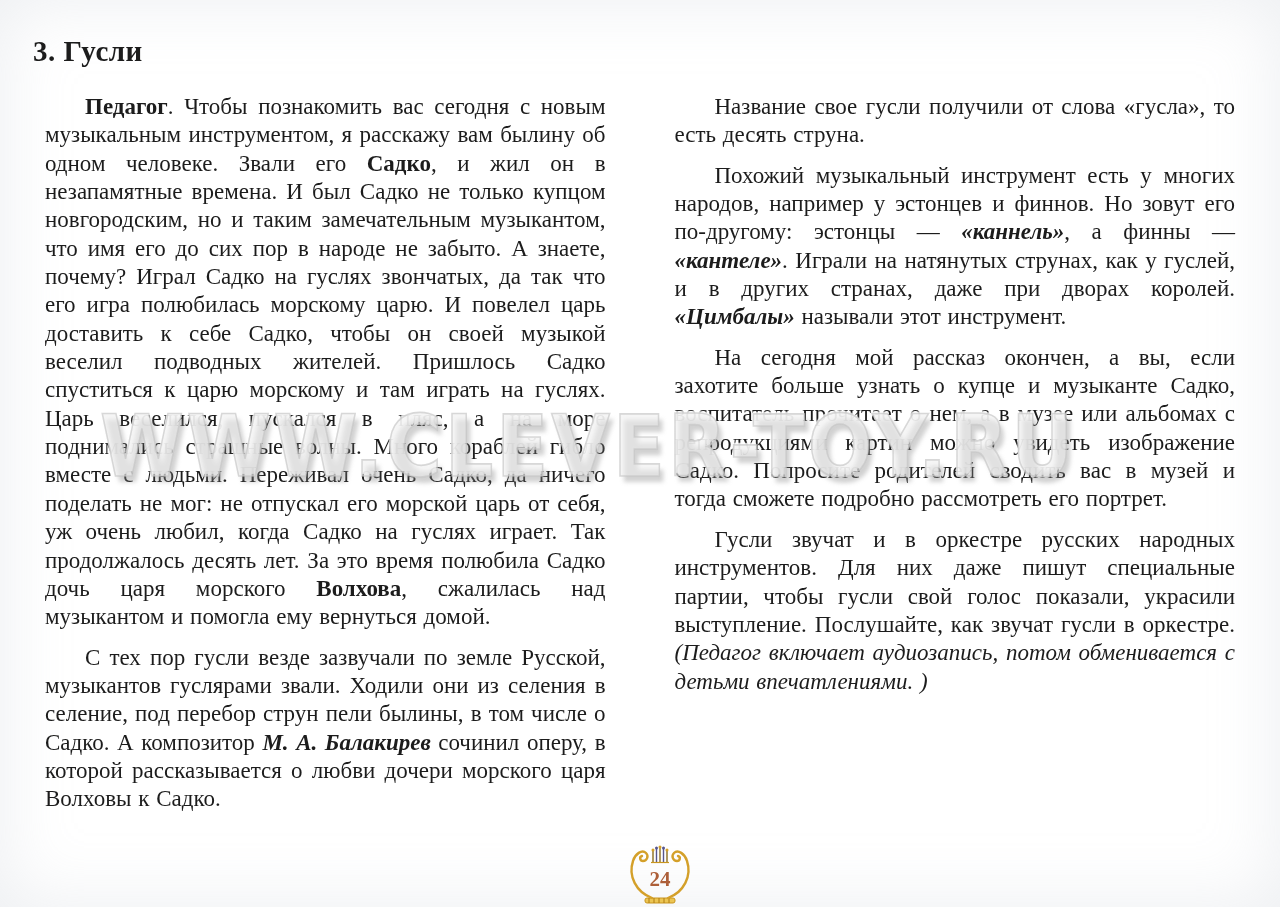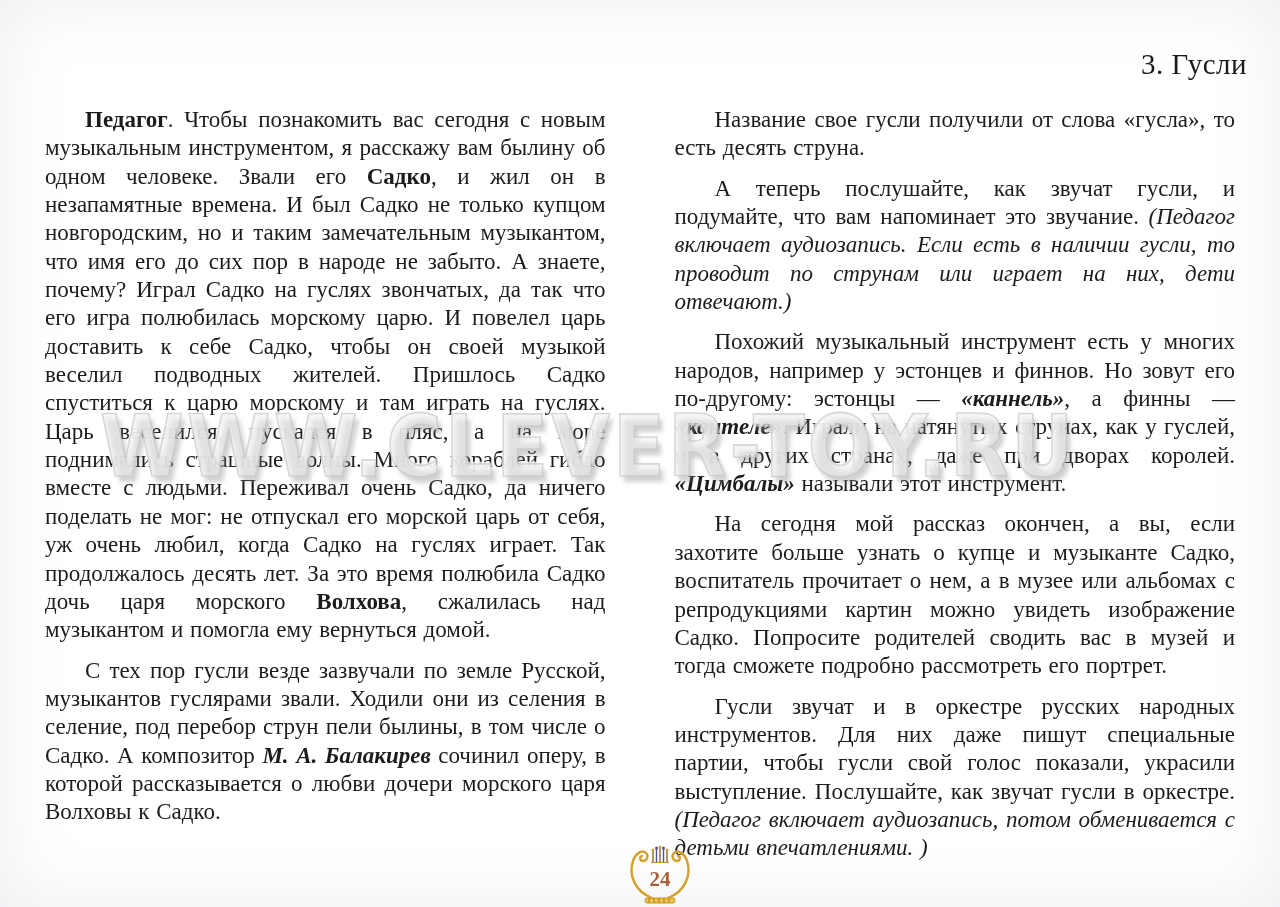--- a/index.html
+++ b/index.html
@@ -11,25 +11,25 @@
     width: 1280px; height: 907px;
     background: #ffffff;
     overflow: hidden;
     box-shadow: inset 0 0 70px rgba(185,195,205,0.28);
     font-family: "Liberation Serif", "DejaVu Serif", serif;
     color: #1c1c1c;
     box-sizing: border-box;
     padding: 30px 33px 0 33px;
   }
   .page-title {
-    margin: 18px 0 13px 0;
-    text-align: right;
+    margin: 5px 0 13px 0;
+    text-align: left;
     font-size: 29px;
     line-height: 33px;
-    font-weight: normal;
+    font-weight: bold;
     letter-spacing: 0.5px;
   }
   .columns {
     display: flex;
     gap: 45px;
   }
   .col {
     flex: 1 1 0;
     min-width: 0;
   }
@@ -91,21 +91,20 @@
 
   <h1 class="page-title">3. Гусли</h1>
 
   <div class="columns">
     <div class="col">
         <p class="paragraph"><span class="bold">Педагог</span><span>. Чтобы познакомить вас сегодня с новым музыкальным инструментом, я расскажу вам былину об одном человеке. Звали его </span><span class="bold">Садко</span><span>, и жил он в незапамятные времена. И был Садко не только купцом новгородским, но и таким замечательным музыкантом, что имя его до сих пор в народе не забыто. А знаете, почему? Играл Садко на гуслях звончатых, да так что его игра полюбилась морскому царю. И повелел царь доставить к себе Садко, чтобы он своей музыкой веселил подводных жителей. Пришлось Садко спуститься к царю морскому и там играть на гуслях. Царь веселился, пускался в пляс, а на море поднимались страшные волны. Много кораблей гибло вместе с людьми. Переживал очень Садко, да ничего поделать не мог: не отпускал его морской царь от себя, уж очень любил, когда Садко на гуслях играет. Так продолжалось десять лет. За это время полюбила Садко дочь царя морского </span><span class="bold">Волхова</span><span>, сжалилась над музыкантом и помогла ему вернуться домой.</span></p>
         <p class="paragraph"><span>С тех пор гусли везде зазвучали по земле Русской, музыкантов гуслярами звали. Ходили они из селения в селение, под перебор струн пели былины, в том числе о Садко. А композитор </span><span class="bold-italic">М. А. Балакирев</span><span> сочинил оперу, в которой рассказывается о любви дочери морского царя Волховы к Садко.</span></p>
       </div>
     <div class="col">
         <p class="paragraph"><span>Название свое гусли получили от слова «гусла», то есть десять струна.</span></p>
-        <p class="paragraph"><span>А теперь послушайте, как звучат гусли, и подумайте, что вам напоминает это звучание. </span><span class="italic">(Педагог включает аудиозапись. Если есть в наличии гусли, то проводит по струнам или играет на них, дети отвечают.)</span></p>
         <p class="paragraph"><span>Похожий музыкальный инструмент есть у многих народов, например у эстонцев и финнов. Но зовут его по-другому: эстонцы — </span><span class="bold-italic">«каннель»</span><span>, а финны — </span><span class="bold-italic">«кантеле»</span><span>. Играли на натянутых струнах, как у гуслей, и в других странах, даже при дворах королей. </span><span class="bold-italic">«Цимбалы»</span><span> называли этот инструмент.</span></p>
         <p class="paragraph"><span>На сегодня мой рассказ окончен, а вы, если захотите больше узнать о купце и музыканте Садко, воспитатель прочитает о нем, а в музее или альбомах с репродукциями картин можно увидеть изображение Садко. Попросите родителей сводить вас в музей и тогда сможете подробно рассмотреть его портрет.</span></p>
         <p class="paragraph"><span>Гусли звучат и в оркестре русских народных инструментов. Для них даже пишут специальные партии, чтобы гусли свой голос показали, украсили выступление. Послушайте, как звучат гусли в оркестре. </span><span class="italic">(Педагог включает аудиозапись, потом обменивается с детьми впечатлениями. )</span></p>
       </div>
   </div>
 
   <div class="watermark">WWW.CLEVER-TOY.RU</div>
 
   <div class="footer">
     <div class="ornament-wrap">

